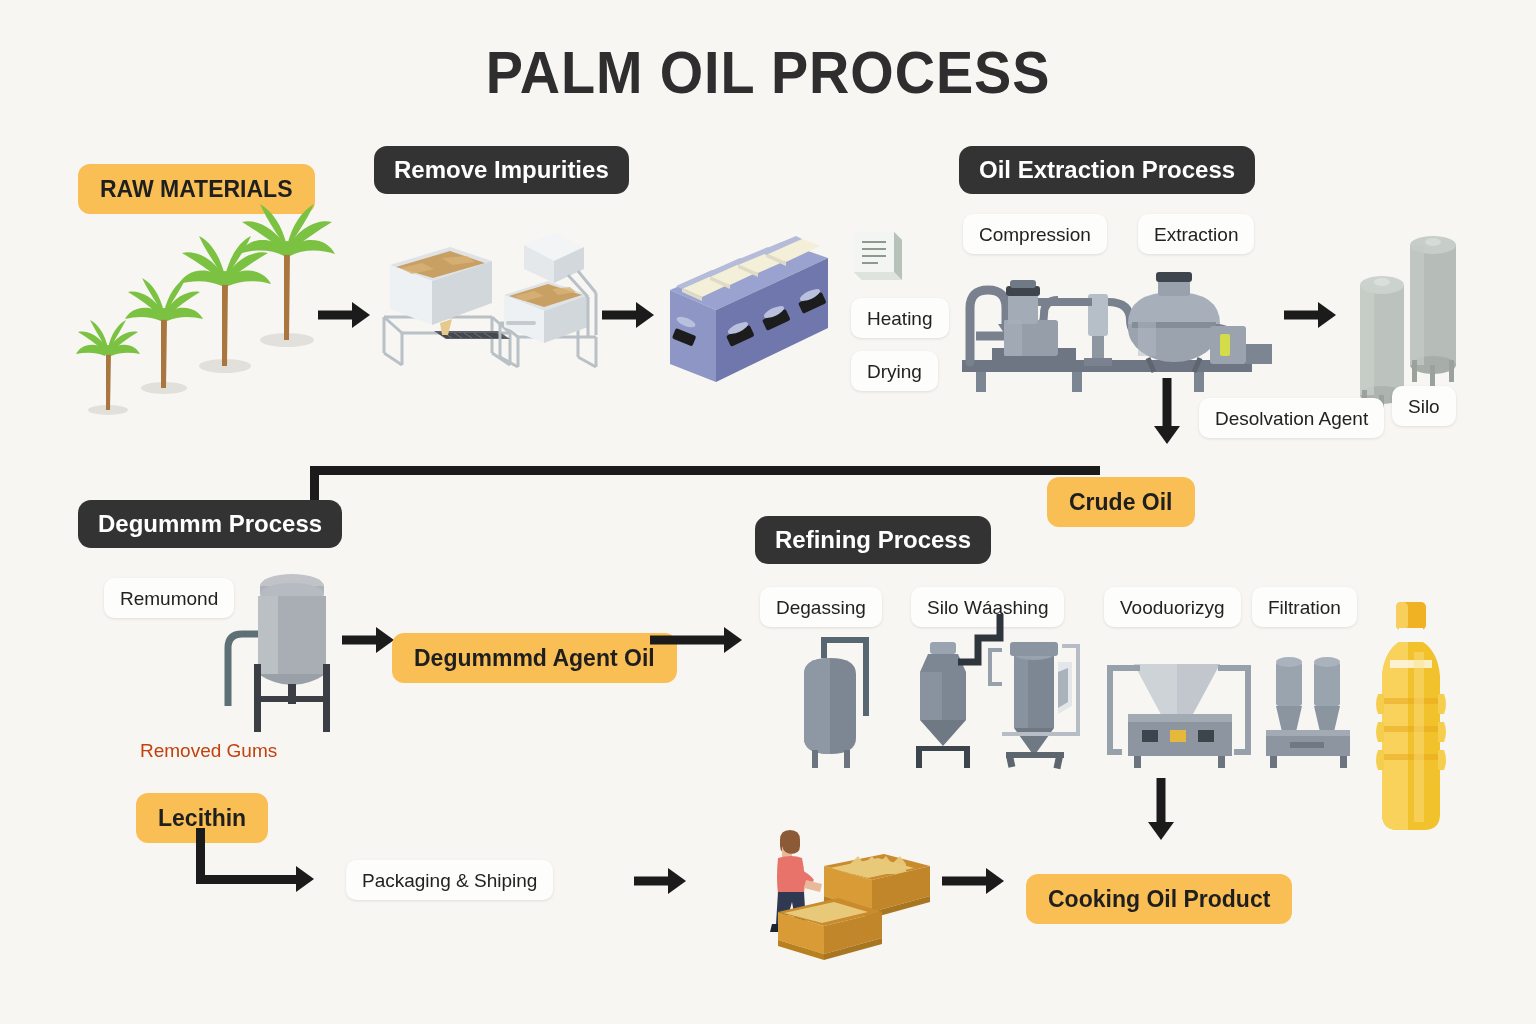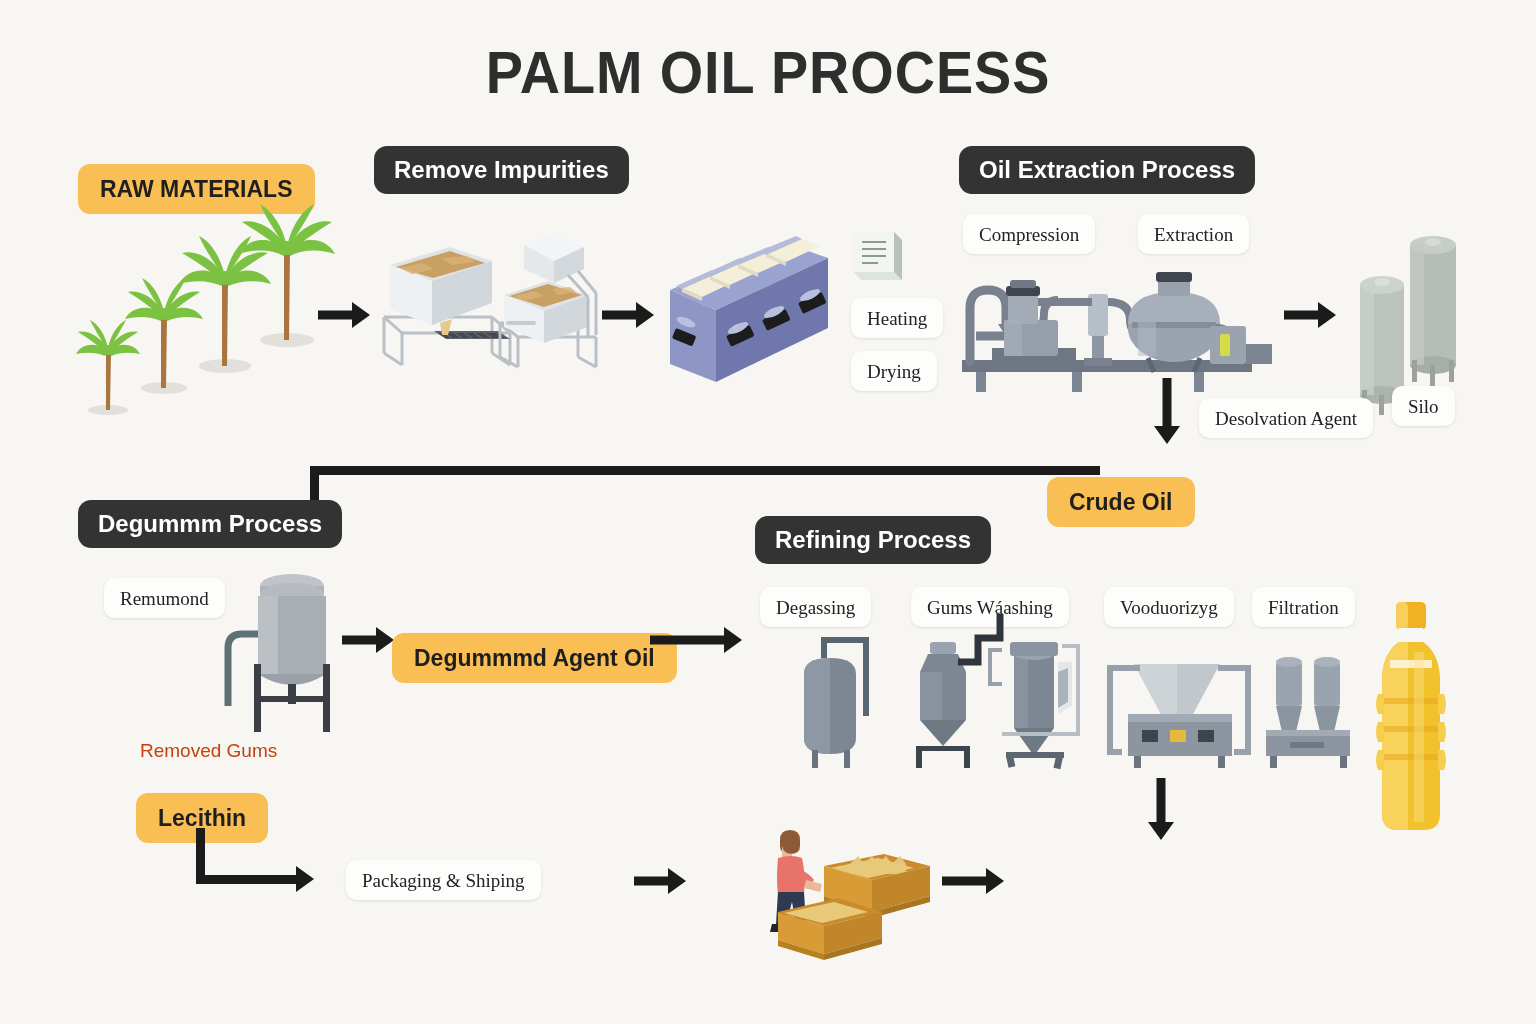--- a/index.html
+++ b/index.html
@@ -45,21 +45,20 @@
     font-size:23px; padding:0 22px; height:50px;
     border-radius:12px;
     margin-top:18px;
   }
   .pill-white {
     background:#fdfdfc; color:#222222;
     font-size:19px; padding:0 16px; height:40px;
     border-radius:10px;
     font-weight:normal;
     box-shadow:0 1px 3px rgba(0,0,0,.10);
-    font-family:Liberation Serif, serif;
   }
   .plain-label {
     position:absolute;
     font-size:19px; color:#c2410c; white-space:nowrap;
   }
 
   
   .arrow-r, .arrow-d {
     position:absolute;
   }
@@ -434,21 +433,21 @@
     <div class="seg" style="left:0; top:0; width:9px; height:56px;"></div>
     <div class="seg" style="left:0; top:47px; width:104px; height:9px;"></div>
     <div style="position:absolute; left:100px; top:38px; width:0; height:0;
                 border-top:13px solid transparent; border-bottom:13px solid transparent;
                 border-left:18px solid #1b1b1b;"></div>
   </div>
 
   <div class="pill pill-dark" style="left:755px; top:516px;">Refining Process</div>
 
   <div class="pill pill-white" style="left:760px; top:587px;">Degassing</div>
-  <div class="pill pill-white" style="left:911px; top:587px;">Gums Wáashing</div>
+  <div class="pill pill-white" style="left:911px; top:587px;">Silo Wáashing</div>
   <div class="pill pill-white" style="left:1104px; top:587px;">Vooduorizyg</div>
   <div class="pill pill-white" style="left:1252px; top:587px;">Filtration</div>
 
   <div class="abs" style="left:762px; top:628px; width:580px; height:140px;">
     <svg width="580" height="140" viewBox="0 0 580 140">
 
       <g>
         <path d="M42 110 Q42 126 68 126 Q94 126 94 110 L94 46 Q94 30 68 30 Q42 30 42 46 Z" fill="#7d8793"></path>
         <path d="M42 110 Q42 126 68 126 L68 30 Q42 30 42 46 Z" fill="#8e98a4"></path>
         <rect x="50" y="122" width="6" height="18" fill="#6b747f"></rect>
@@ -585,14 +584,15 @@
         <path d="M72 134 L130 118 L130 124 L72 140 Z" fill="#a87520"></path>
       </g>
     </svg>
   </div>
 
   <div class="arrow-r" style="left:942px; top:866px; width:62px; height:30px;">
     <div class="shaft" style="width:48px;"></div>
       <div class="head"></div>
   </div>
 
+  <div class="pill pill-amber" style="left:1026px; top:856px;">Cooking Oil Product</div>
 
 </div>
 
 </body></html>

